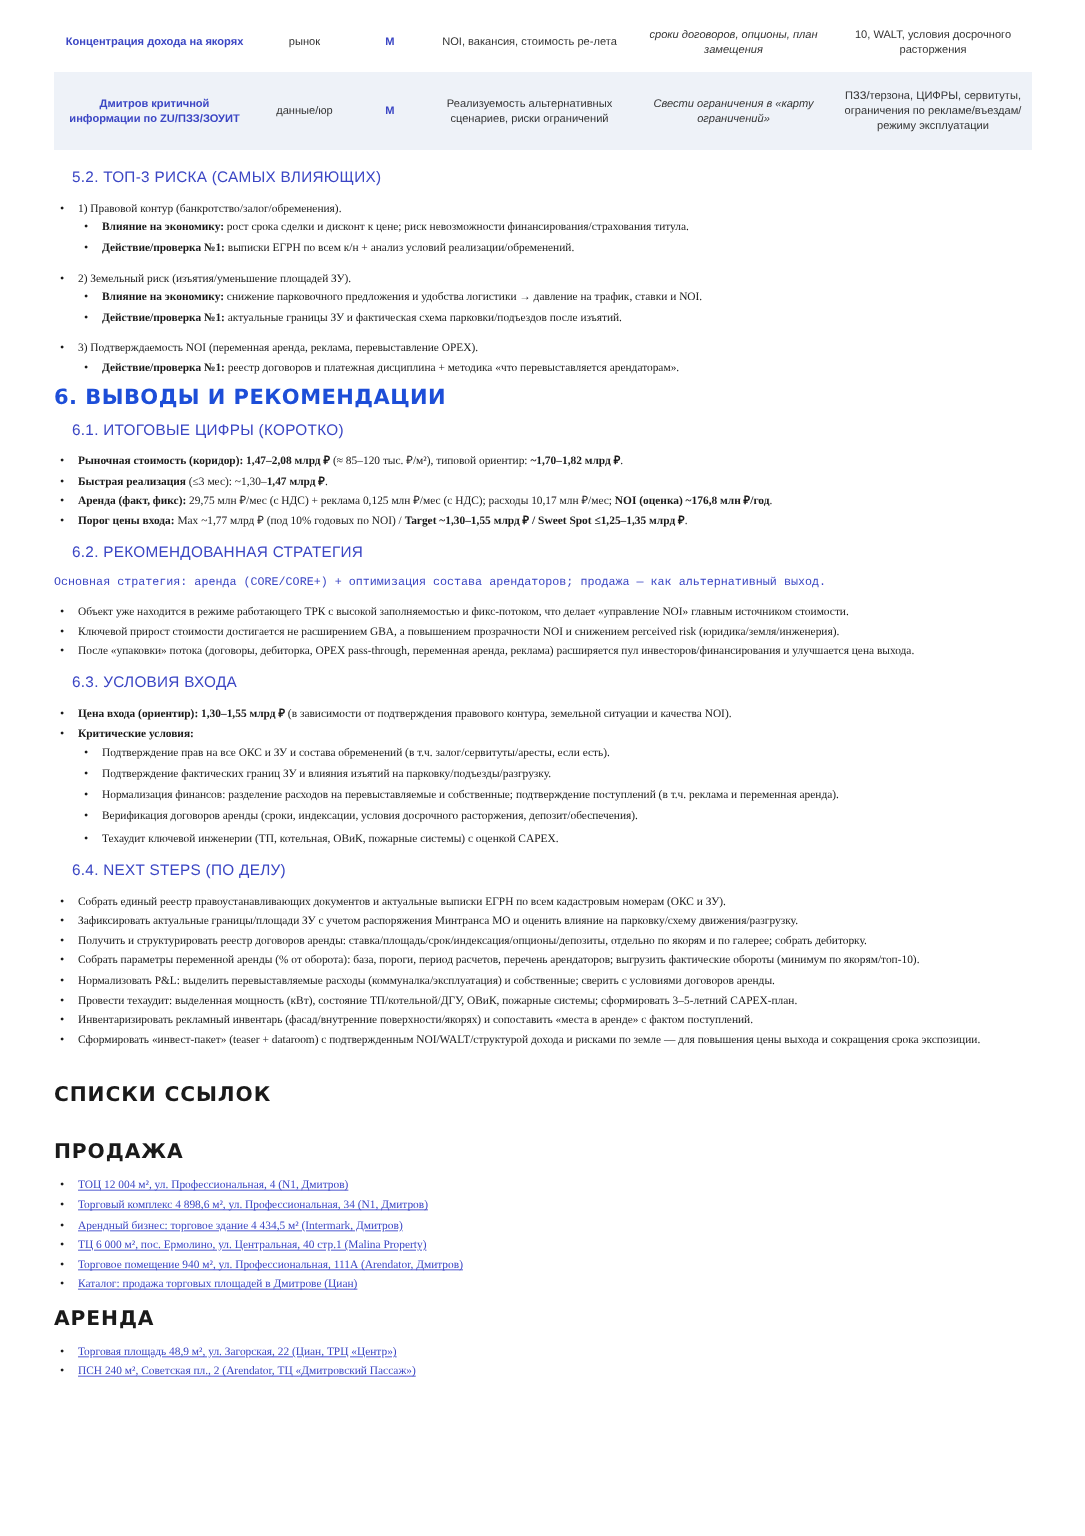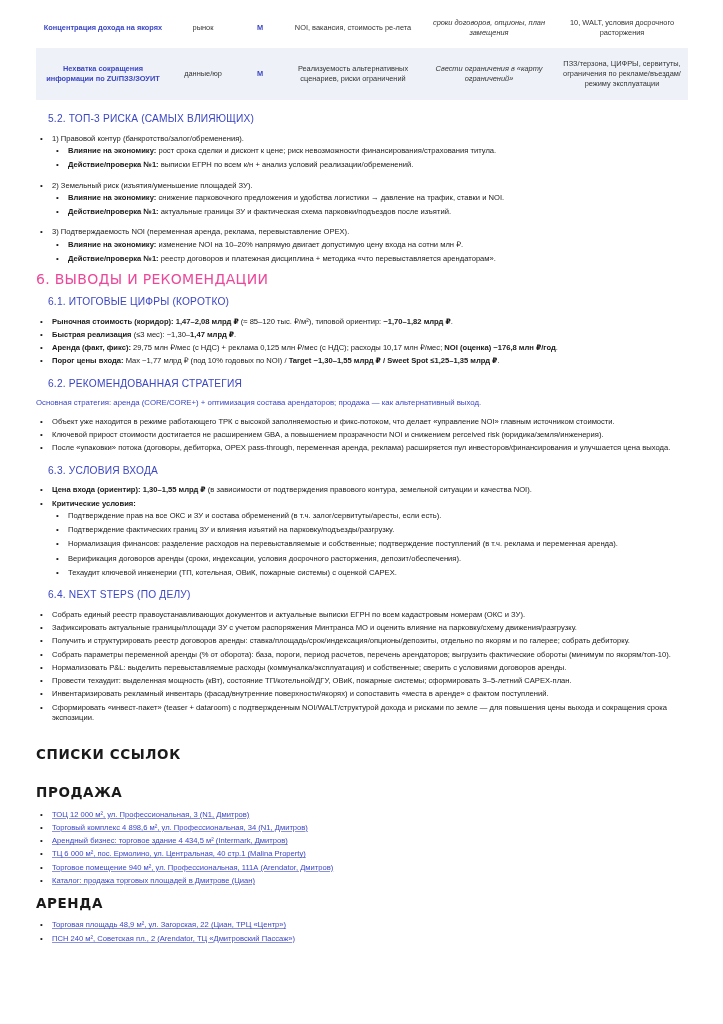--- a/index.html
+++ b/index.html
@@ -14,52 +14,52 @@
   .risk-table tr.r1 td { height: 40px; }
   .risk-table tr.r2 td { height: 52px; }
   .risk-table td.c-risk { width: 134px; color: #3b46c4; font-weight: bold; }
   .risk-table td.c-type { width: 66px; }
   .risk-table td.c-lvl { width: 48px; color: #3b46c4; font-weight: bold; }
   .risk-table td.c-impact { width: 138px; }
   .risk-table td.c-act { width: 134px; font-style: italic; }
   .risk-table td.c-kpi { width: 132px; }
 
   h3.sub { color: #3b46c4; font-weight: normal; font-size: 10.2px; letter-spacing: 0.2px; margin-top: 10px; margin-bottom: 8px; margin-left: 12px; }
-  h2.sec { font-family: "DejaVu Sans", sans-serif; font-weight: normal; font-size: 14px; letter-spacing: 0.3px; color: #ec4899; margin-top: 6px; margin-bottom: 6px; }
+  h2.sec { font-family: "DejaVu Sans", sans-serif; font-weight: bold; font-size: 14px; letter-spacing: 0.3px; color: #1d4ed8; margin-top: 6px; margin-bottom: 6px; }
   h2.big { font-family: "DejaVu Sans", sans-serif; font-weight: bold; font-size: 13.5px; letter-spacing: 0.6px; color: #1a1a1a; }
 
-  ul.l1 { list-style: none; padding-left: 16px; }
+  ul.l1 { list-style: none; padding-left: 16px; font-family: Liberation Serif, serif; }
   ul.l1 > li { position: relative; margin-bottom: 3px; }
   ul.l1 > li::before { content: "•"; position: absolute; left: -12px; top: 0; font-size: 8px; color: #1a1a1a; }
   ul.l2 { list-style: none; padding-left: 16px; margin-top: 2px; }
   ul.l2 > li { position: relative; margin-bottom: 4px; }
   ul.l2 > li::before { content: "•"; position: absolute; left: -12px; top: 0; font-size: 8px; color: #1a1a1a; }
   ul.risks > li { margin-bottom: 10px; }
   b { font-weight: bold; }
-  .strategy { color: #3b46c4; font-size: 7.8px; margin-bottom: 8px; }
+  .strategy { color: #3b46c4; font-size: 7.8px; margin-bottom: 8px; font-family: Liberation Mono, monospace; }
   .links li a { color: #3b46c4; text-decoration: underline; text-decoration-color: #8a90e0; }
   .links li { margin-bottom: 2px; }
 </style>
 </head>
 <body>
 
 <div class="page">
 
   <table class="risk-table">
     <tbody>
         <tr class="r1">
       <td class="c-risk">Концентрация дохода на якорях</td>
       <td class="c-type">рынок</td>
       <td class="c-lvl">M</td>
       <td class="c-impact">NOI, вакансия, стоимость ре-лета</td>
       <td class="c-act">сроки договоров, опционы, план замещения</td>
       <td class="c-kpi">10, WALT, условия досрочного расторжения</td>
     </tr>
     <tr class="r2 alt">
-      <td class="c-risk">Нехватка сокращения информации по ZU/ПЗЗ/ЗОУИТ</td>
+      <td class="c-risk">Дмитров критичной информации по ZU/ПЗЗ/ЗОУИТ</td>
       <td class="c-type">данные/юр</td>
       <td class="c-lvl">M</td>
       <td class="c-impact">Реализуемость альтернативных сценариев, риски ограничений</td>
       <td class="c-act">Свести ограничения в «карту ограничений»</td>
       <td class="c-kpi">ПЗЗ/терзона, ЦИФРЫ, сервитуты, ограничения по рекламе/въездам/режиму эксплуатации</td>
     </tr>
   </tbody>
     </table>
 
   <h3 class="sub" style="margin-top:12px">5.2. ТОП-3 РИСКА (САМЫХ ВЛИЯЮЩИХ)</h3>
@@ -74,21 +74,20 @@
     <li>
       <span>2) Земельный риск (изъятия/уменьшение площадей ЗУ).</span>
       <ul class="l2">
         <li><b>Влияние на экономику:</b><span> снижение парковочного предложения и удобства логистики → давление на трафик, ставки и NOI.</span></li>
         <li><b>Действие/проверка №1:</b><span> актуальные границы ЗУ и фактическая схема парковки/подъездов после изъятий.</span></li>
       </ul>
     </li>
     <li style="margin-bottom:0">
       <span>3) Подтверждаемость NOI (переменная аренда, реклама, перевыставление OPEX).</span>
       <ul class="l2">
-        <li><b>Влияние на экономику:</b><span> изменение NOI на 10–20% напрямую двигает допустимую цену входа на сотни млн ₽.</span></li>
         <li><b>Действие/проверка №1:</b><span> реестр договоров и платежная дисциплина + методика «что перевыставляется арендаторам».</span></li>
       </ul>
     </li>
   </ul>
 
   <h2 class="sec">6. ВЫВОДЫ И РЕКОМЕНДАЦИИ</h2>
 
   <h3 class="sub" style="margin-top:4px">6.1. ИТОГОВЫЕ ЦИФРЫ (КОРОТКО)</h3>
   <ul class="l1">
     <li><b>Рыночная стоимость (коридор): 1,47–2,08 млрд ₽</b><span> (≈ 85–120 тыс. ₽/м²), типовой ориентир: </span><b>~1,70–1,82 млрд ₽</b><span>.</span></li>
@@ -128,21 +127,21 @@
     <li>Нормализовать P&amp;L: выделить перевыставляемые расходы (коммуналка/эксплуатация) и собственные; сверить с условиями договоров аренды.</li>
     <li>Провести техаудит: выделенная мощность (кВт), состояние ТП/котельной/ДГУ, ОВиК, пожарные системы; сформировать 3–5-летний CAPEX-план.</li>
     <li>Инвентаризировать рекламный инвентарь (фасад/внутренние поверхности/якорях) и сопоставить «места в аренде» с фактом поступлений.</li>
     <li>Сформировать «инвест-пакет» (teaser + dataroom) с подтвержденным NOI/WALT/структурой дохода и рисками по земле — для повышения цены выхода и сокращения срока экспозиции.</li>
   </ul>
 
   <h2 class="big" style="margin-top:22px">СПИСКИ ССЫЛОК</h2>
 
   <h2 class="big" style="margin-top:20px;margin-bottom:8px">ПРОДАЖА</h2>
   <ul class="l1 links">
-    <li><a>ТОЦ 12 000 м², ул. Профессиональная, 3 (N1, Дмитров)</a></li>
+    <li><a>ТОЦ 12 004 м², ул. Профессиональная, 4 (N1, Дмитров)</a></li>
     <li><a>Торговый комплекс 4 898,6 м², ул. Профессиональная, 34 (N1, Дмитров)</a></li>
     <li><a>Арендный бизнес: торговое здание 4 434,5 м² (Intermark, Дмитров)</a></li>
     <li><a>ТЦ 6 000 м², пос. Ермолино, ул. Центральная, 40 стр.1 (Malina Property)</a></li>
     <li><a>Торговое помещение 940 м², ул. Профессиональная, 111А (Arendator, Дмитров)</a></li>
     <li><a>Каталог: продажа торговых площадей в Дмитрове (Циан)</a></li>
   </ul>
 
   <h2 class="big" style="margin-top:8px;margin-bottom:8px">АРЕНДА</h2>
   <ul class="l1 links">
     <li><a>Торговая площадь 48,9 м², ул. Загорская, 22 (Циан, ТРЦ «Центр»)</a></li>

